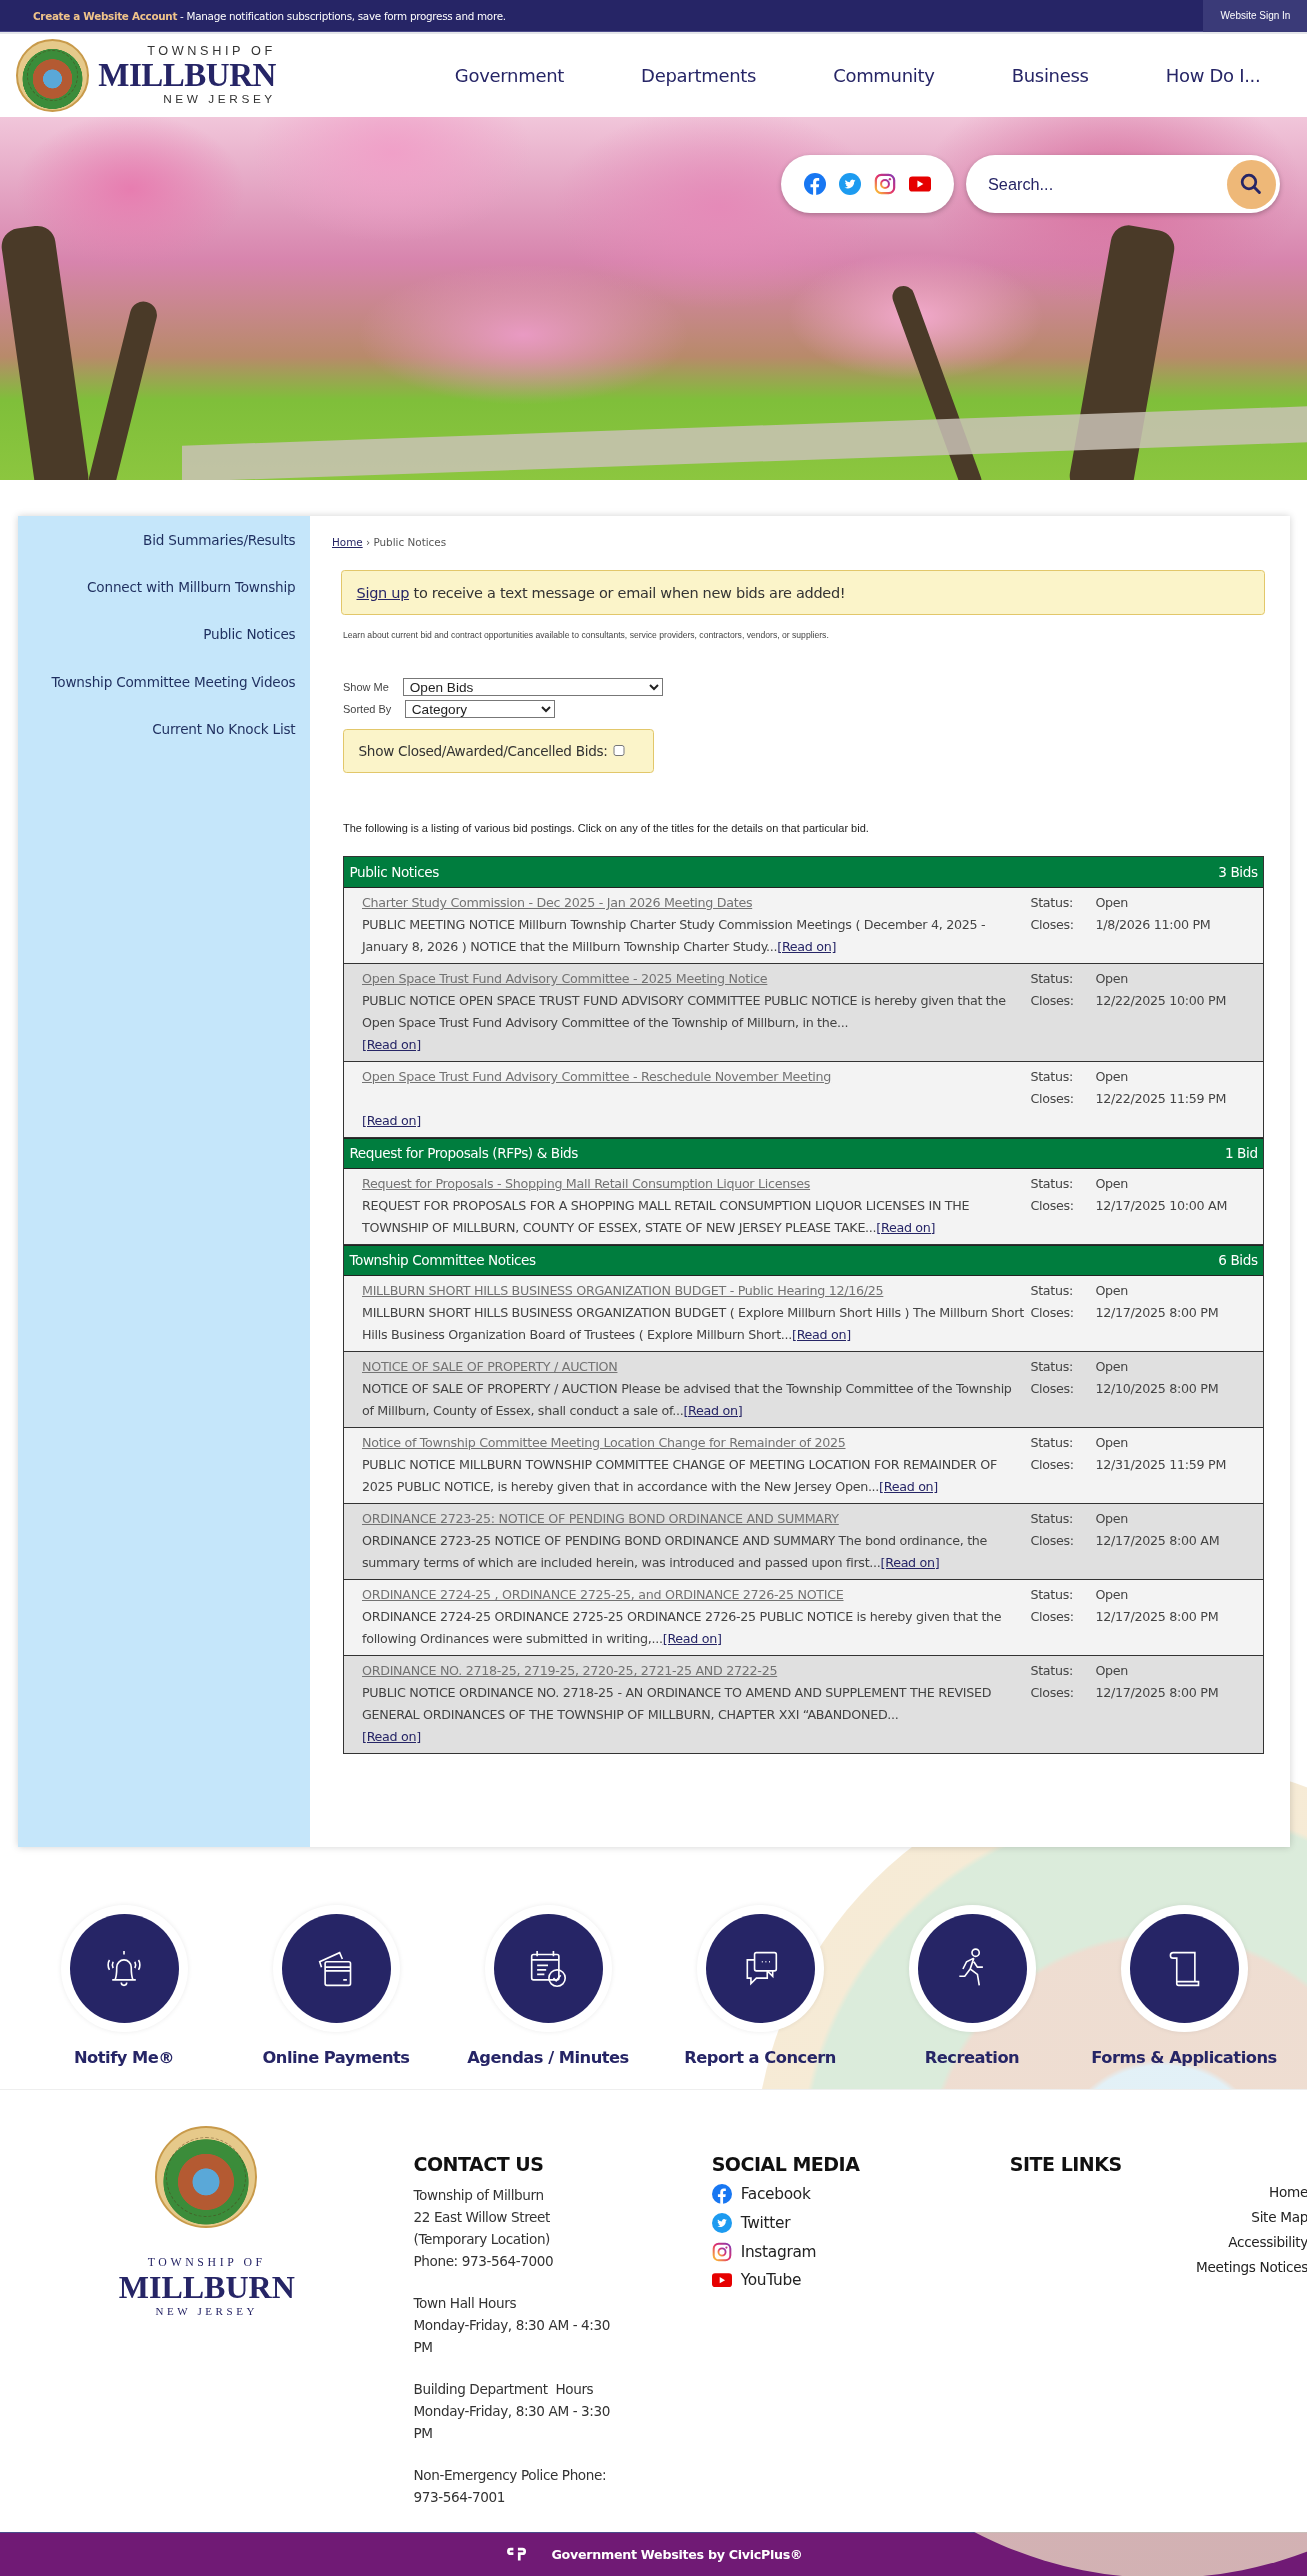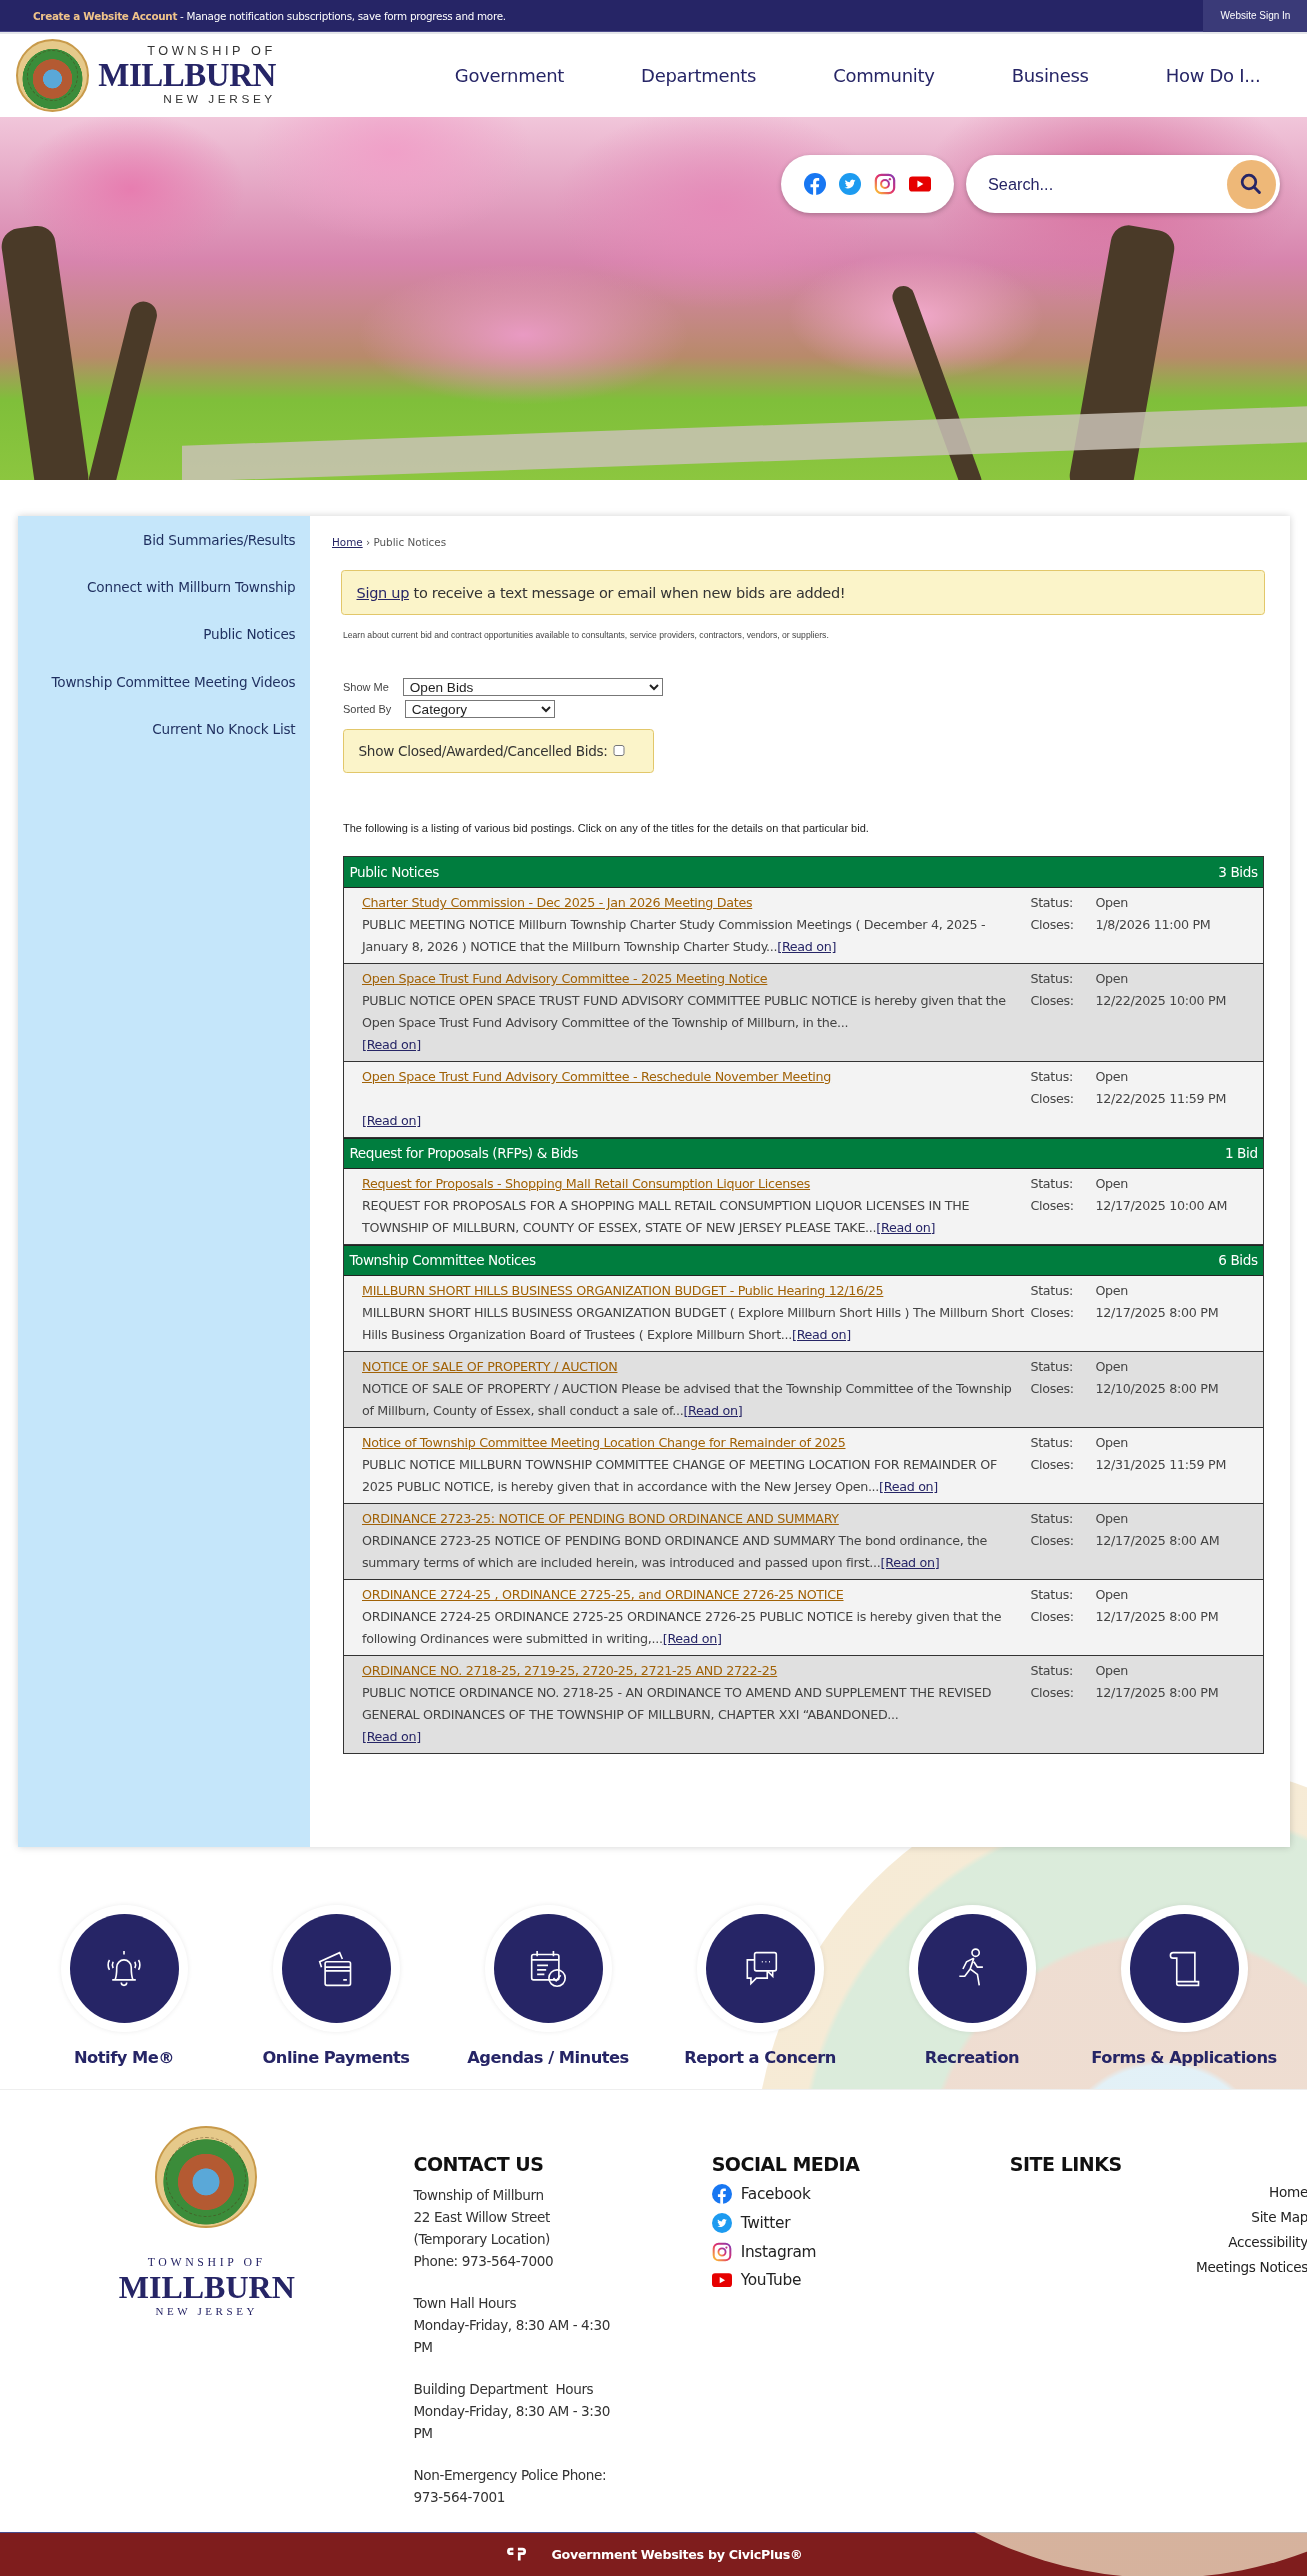--- a/index.html
+++ b/index.html
@@ -64,21 +64,21 @@
   .closed-box { margin: 9px 0 0 11px; width: 311px; height: 44px; background: #fbf4c9; border: 0.9px solid #e2c76a; border-radius: 3.6px; display: flex; align-items: center; padding-left: 14.5px; font-size: 13.6px; color: #333; font-family: "DejaVu Sans", sans-serif; letter-spacing: -0.3px; }
   .closed-box input { margin-left: 5.4px; width: 11.8px; height: 11.8px; }
   .listing-note { margin: 49px 0 0 11px; font-size: 11px; color: #222; }
   .bids { margin: 22px 0 0 11px; width: 921px; border: 0.9px solid #333; }
   .cat-header { background: #007d3e; color: #fff; height: 31px; display: flex; align-items: center; justify-content: space-between; padding: 0 5.4px; font-size: 13.6px; border-bottom: 1.8px solid #222; font-family: "DejaVu Sans", sans-serif; letter-spacing: -0.4px; }
   .bid { display: flex; padding: 4.5px 5.4px 4.5px 18px; border-bottom: 1.8px solid #333; font-family: "DejaVu Sans", sans-serif; font-size: 12.7px; color: #444; line-height: 22px; letter-spacing: -0.3px; }
   .bid:last-child { border-bottom: none; }
   .bid.odd { background: #f3f3f3; }
   .bid.even { background: #e0e0e0; }
   .bid .left { width: 663px; }
-  .bid .title { color: #a16207; text-decoration: underline; display: inline-block; }
+  .bid .title { color: #737373; text-decoration: underline; display: inline-block; }
   .bid .readon { color: #262566; text-decoration: underline; }
   .bid .right { display: grid; grid-template-columns: 65px auto; margin-left: 5.4px; height: 44px; }
 
   
   .quick { position: relative; z-index: 1; height: 242px; display: flex; justify-content: space-around; padding: 58px 18px 0; }
   .ql { width: 200px; display: flex; flex-direction: column; align-items: center; text-decoration: none; }
   .ql .ring { width: 127px; height: 127px; border-radius: 50%; background: #fff; display: flex; align-items: center; justify-content: center; box-shadow: 0 0 5.4px rgba(0,0,0,0.08); }
   .ql .circle { width: 109px; height: 109px; border-radius: 50%; background: #262566; display: flex; align-items: center; justify-content: center; }
   .ql .label { margin-top: 16.3px; font-family: "DejaVu Sans", sans-serif; font-size: 16.3px; color: #262566; font-weight: 600; letter-spacing: -0.5px; }
 
@@ -88,21 +88,21 @@
   .f-logo .seal { width: 102px; height: 102px; margin-left: -1.8px; }
   .f-logo .t1 { margin-top: 27px; font-family: "Liberation Serif", serif; font-size: 11.8px; letter-spacing: 3.6px; color: #262566; }
   .f-logo .t2 { font-family: "Liberation Serif", serif; font-size: 32px; font-weight: bold; color: #262566; line-height: 1.1; }
   .f-logo .t3 { font-family: "Liberation Serif", serif; font-size: 11px; letter-spacing: 3.6px; color: #262566; }
   .fcol { width: 318px; padding-top: 27px; }
   .fcol h3 { font-family: "DejaVu Sans", sans-serif; font-size: 19px; color: #111; font-weight: bold; letter-spacing: -0.5px; margin-bottom: 9px; }
   .fcol p { font-family: "DejaVu Sans", sans-serif; font-size: 13.6px; color: #333; line-height: 22px; letter-spacing: -0.4px; }
   .fcol .gap { height: 20px; }
   .fcol .soc { display: flex; align-items: center; gap: 9px; font-family: "DejaVu Sans", sans-serif; font-size: 15.4px; color: #222; margin-bottom: 9px; text-decoration: none; letter-spacing: -0.3px; }
   .fcol .link { display: block; font-family: "DejaVu Sans", sans-serif; font-size: 13.6px; color: #222; text-decoration: none; margin-bottom: 9px; letter-spacing: -0.3px; }
-  .bottombar { height: 44px; background: #7f1d1d; border-top: 1.8px solid #4a4a8a; display: flex; align-items: center; justify-content: center; gap: 24px; color: #fff; font-family: "DejaVu Sans", sans-serif; font-size: 12.7px; font-weight: bold; letter-spacing: -0.3px; }
+  .bottombar { height: 44px; background: #701a75; border-top: 1.8px solid #4a4a8a; display: flex; align-items: center; justify-content: center; gap: 24px; color: #fff; font-family: "DejaVu Sans", sans-serif; font-size: 12.7px; font-weight: bold; letter-spacing: -0.3px; }
 </style>
 </head>
 <body>
 
 <div class="topbar">
   <div class="msg">
     <a class="acct" href="#" style="text-decoration:none">Create a Website Account</a><span> - Manage notification subscriptions, save form progress and more.</span>
   </div>
   <a class="signin" href="#" style="text-decoration:none">Website Sign In</a>
 </div>

